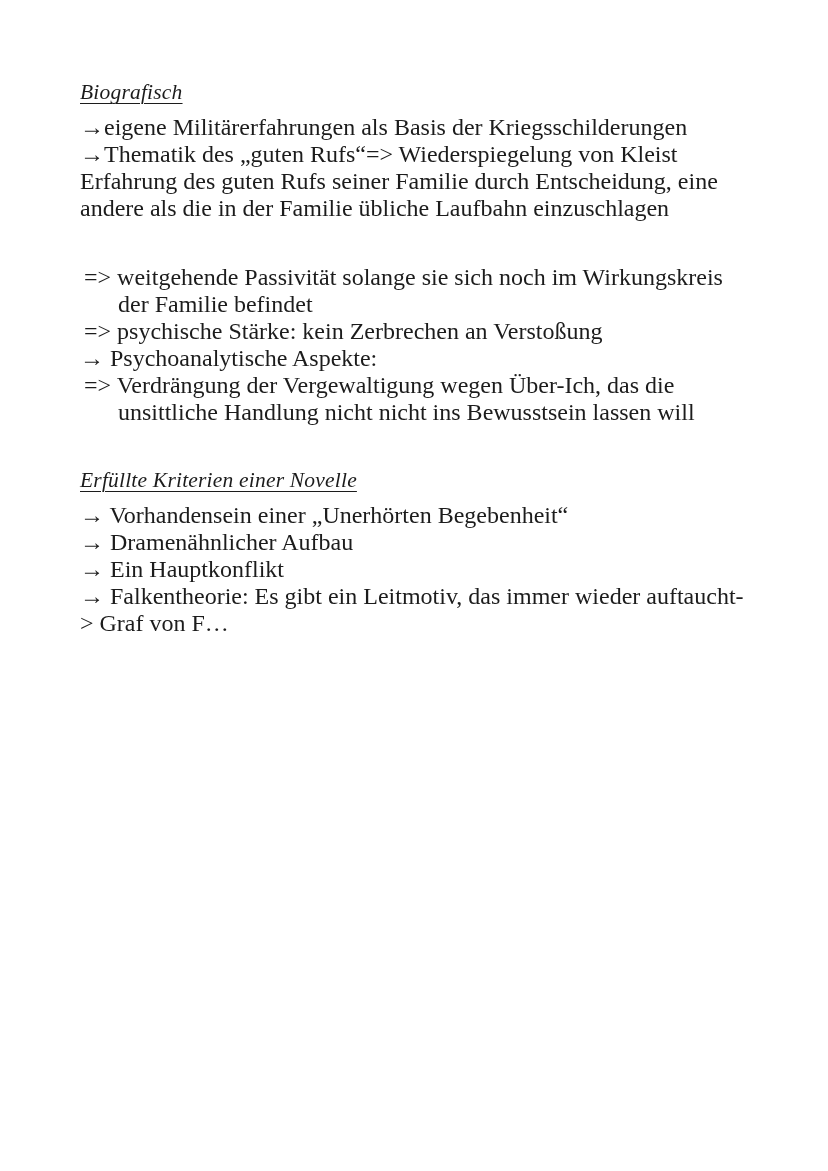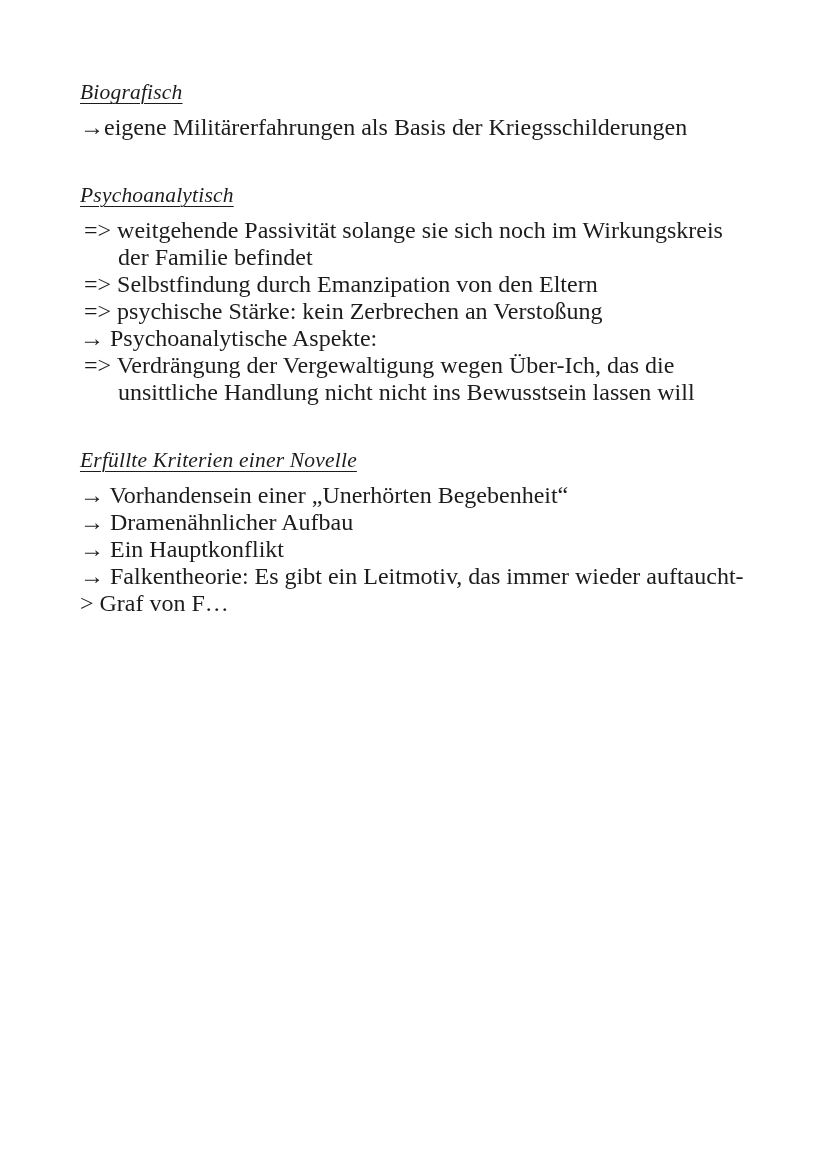--- a/index.html
+++ b/index.html
@@ -46,26 +46,25 @@
   }
 </style>
 </head>
 <body>
 
 <div class="page">
 
   <section class="doc-section">
     <h2 class="heading">Biografisch</h2>
     <p class="item level1">→eigene Militärerfahrungen als Basis der Kriegsschilderungen</p>
+    <p class="item level1">→Thematik des „guten Rufs“=&gt; Wiederspiegelung von Kleist Erfahrung des guten Rufs seiner Familie durch Entscheidung, eine andere als die in der Familie übliche Laufbahn einzuschlagen</p>
   </section>
 
   <section class="doc-section">
-    <h2 class="heading">Psychoanalytisch</h2>
     <p class="item level2">=&gt; weitgehende Passivität solange sie sich noch im Wirkungskreis der Familie befindet</p>
-    <p class="item level2">=&gt; Selbstfindung durch Emanzipation von den Eltern</p>
     <p class="item level2">=&gt; psychische Stärke: kein Zerbrechen an Verstoßung</p>
     <p class="item level1">→ Psychoanalytische Aspekte:</p>
     <p class="item level2">=&gt; Verdrängung der Vergewaltigung wegen Über-Ich, das die unsittliche Handlung nicht nicht ins Bewusstsein lassen will</p>
   </section>
 
 
   <section class="doc-section">
     <h2 class="heading">Erfüllte Kriterien einer Novelle</h2>
     <p class="item level1">→ Vorhandensein einer „Unerhörten Begebenheit“</p>
     <p class="item level1">→ Dramenähnlicher Aufbau</p>

